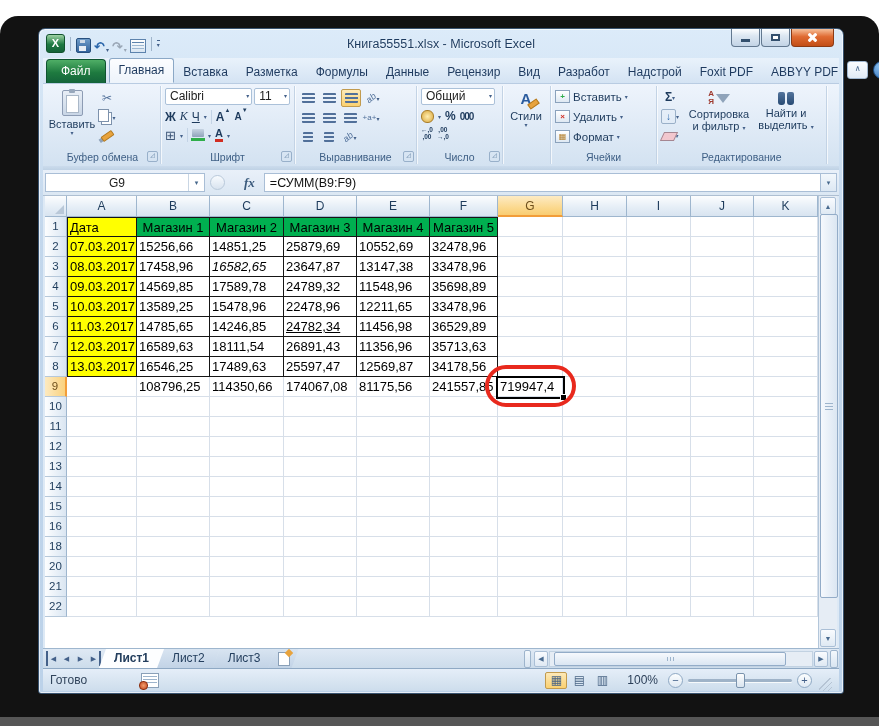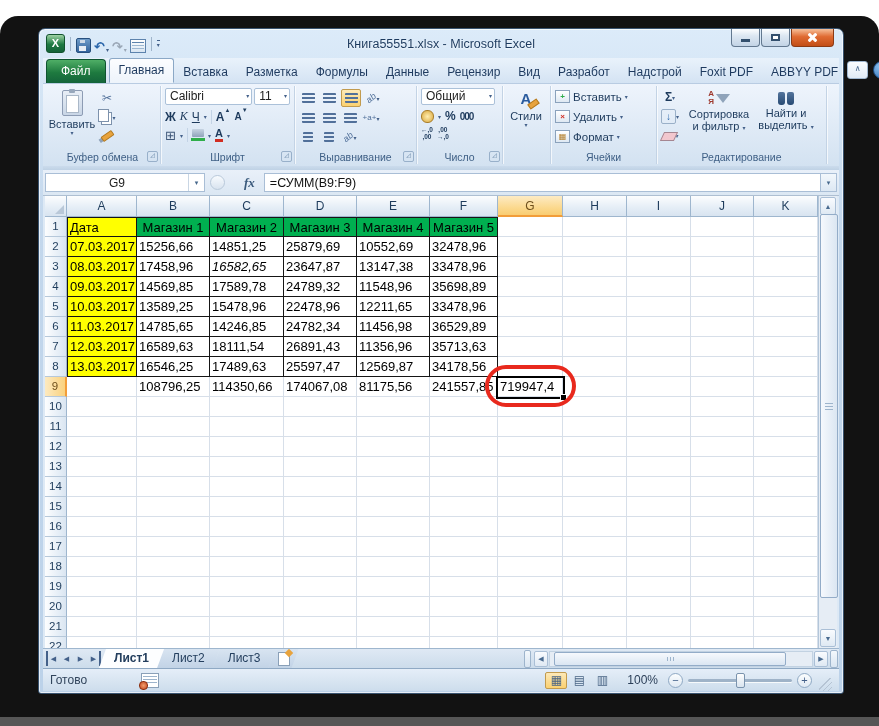--- a/index.html
+++ b/index.html
@@ -578,21 +578,21 @@
             <div class="cell " style="width: 64px;"></div>
             <div class="cell " style="width: 64px;"></div>
             <div class="cell " style="width: 63px;"></div>
             <div class="cell " style="width: 64px;"></div>
           </div>
           <div class="grow-line">
             <div class="rowh">6</div>
             <div class="cell f-date tbl bl ar" style="width: 70px;">11.03.2017</div>
             <div class="cell tbl ar" style="width: 73px;">14785,65</div>
             <div class="cell tbl ar" style="width: 74px;">14246,85</div>
-            <div class="cell tbl ar" style="width: 73px;">24782,34</div>
+            <div class="cell tbl ar" style="width: 73px; text-decoration: underline;">24782,34</div>
             <div class="cell tbl ar" style="width: 73px;">11456,98</div>
             <div class="cell tbl ar" style="width: 68px;">36529,89</div>
             <div class="cell " style="width: 65px;"></div>
             <div class="cell " style="width: 64px;"></div>
             <div class="cell " style="width: 64px;"></div>
             <div class="cell " style="width: 63px;"></div>
             <div class="cell " style="width: 64px;"></div>
           </div>
           <div class="grow-line">
             <div class="rowh">7</div>
@@ -728,49 +728,21 @@
             <div class="cell " style="width: 73px;"></div>
             <div class="cell " style="width: 73px;"></div>
             <div class="cell " style="width: 68px;"></div>
             <div class="cell " style="width: 65px;"></div>
             <div class="cell " style="width: 64px;"></div>
             <div class="cell " style="width: 64px;"></div>
             <div class="cell " style="width: 63px;"></div>
             <div class="cell " style="width: 64px;"></div>
           </div>
           <div class="grow-line">
-            <div class="rowh">17</div>
-            <div class="cell " style="width: 70px;"></div>
-            <div class="cell " style="width: 73px;"></div>
-            <div class="cell " style="width: 74px;"></div>
-            <div class="cell " style="width: 73px;"></div>
-            <div class="cell " style="width: 73px;"></div>
-            <div class="cell " style="width: 68px;"></div>
-            <div class="cell " style="width: 65px;"></div>
-            <div class="cell " style="width: 64px;"></div>
-            <div class="cell " style="width: 64px;"></div>
-            <div class="cell " style="width: 63px;"></div>
-            <div class="cell " style="width: 64px;"></div>
-          </div>
-          <div class="grow-line">
             <div class="rowh">18</div>
-            <div class="cell " style="width: 70px;"></div>
-            <div class="cell " style="width: 73px;"></div>
-            <div class="cell " style="width: 74px;"></div>
-            <div class="cell " style="width: 73px;"></div>
-            <div class="cell " style="width: 73px;"></div>
-            <div class="cell " style="width: 68px;"></div>
-            <div class="cell " style="width: 65px;"></div>
-            <div class="cell " style="width: 64px;"></div>
-            <div class="cell " style="width: 64px;"></div>
-            <div class="cell " style="width: 63px;"></div>
-            <div class="cell " style="width: 64px;"></div>
-          </div>
-          <div class="grow-line">
-            <div class="rowh">19</div>
             <div class="cell " style="width: 70px;"></div>
             <div class="cell " style="width: 73px;"></div>
             <div class="cell " style="width: 74px;"></div>
             <div class="cell " style="width: 73px;"></div>
             <div class="cell " style="width: 73px;"></div>
             <div class="cell " style="width: 68px;"></div>
             <div class="cell " style="width: 65px;"></div>
             <div class="cell " style="width: 64px;"></div>
             <div class="cell " style="width: 64px;"></div>
             <div class="cell " style="width: 63px;"></div>

